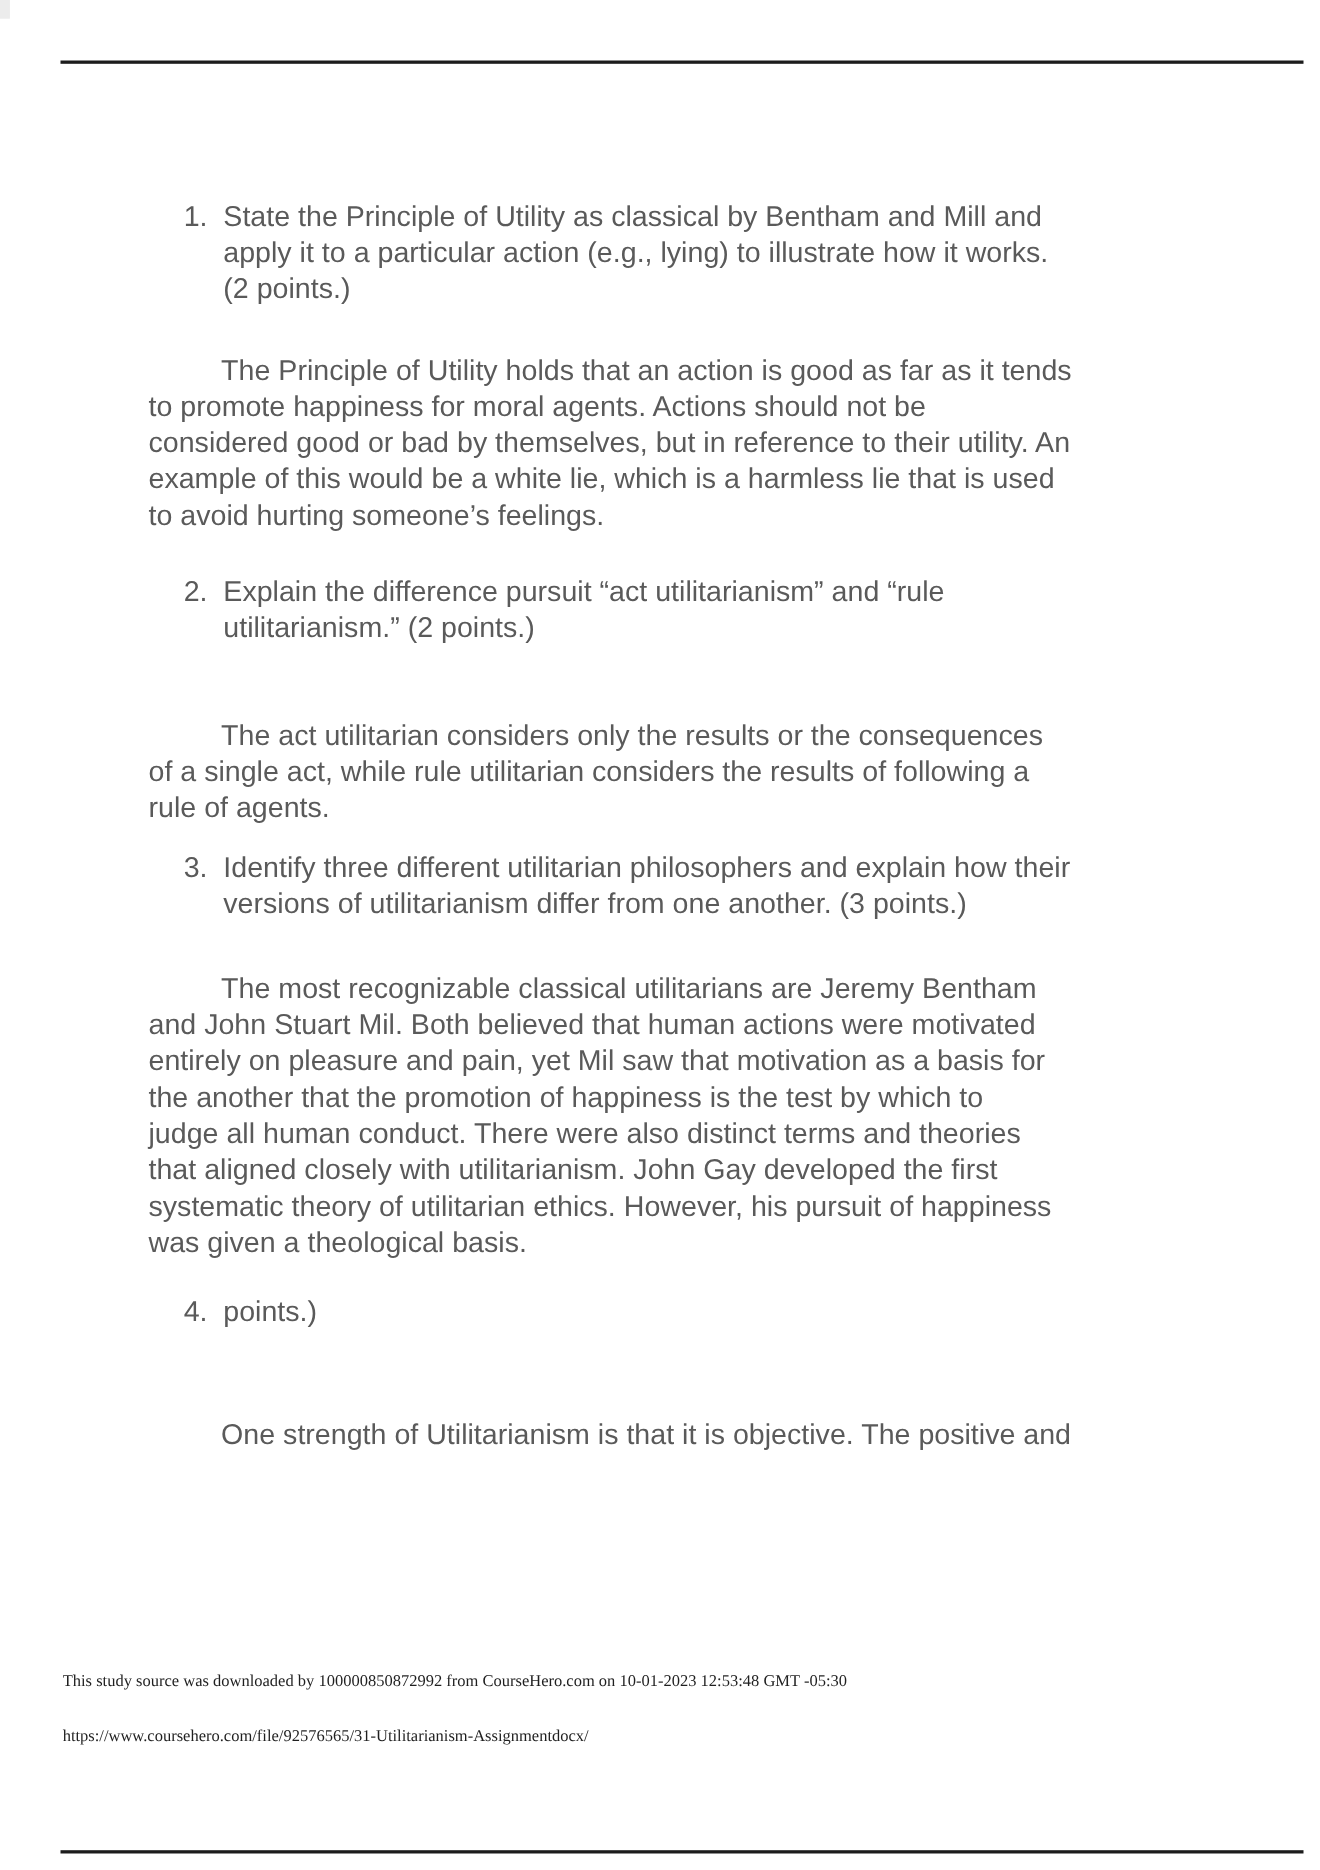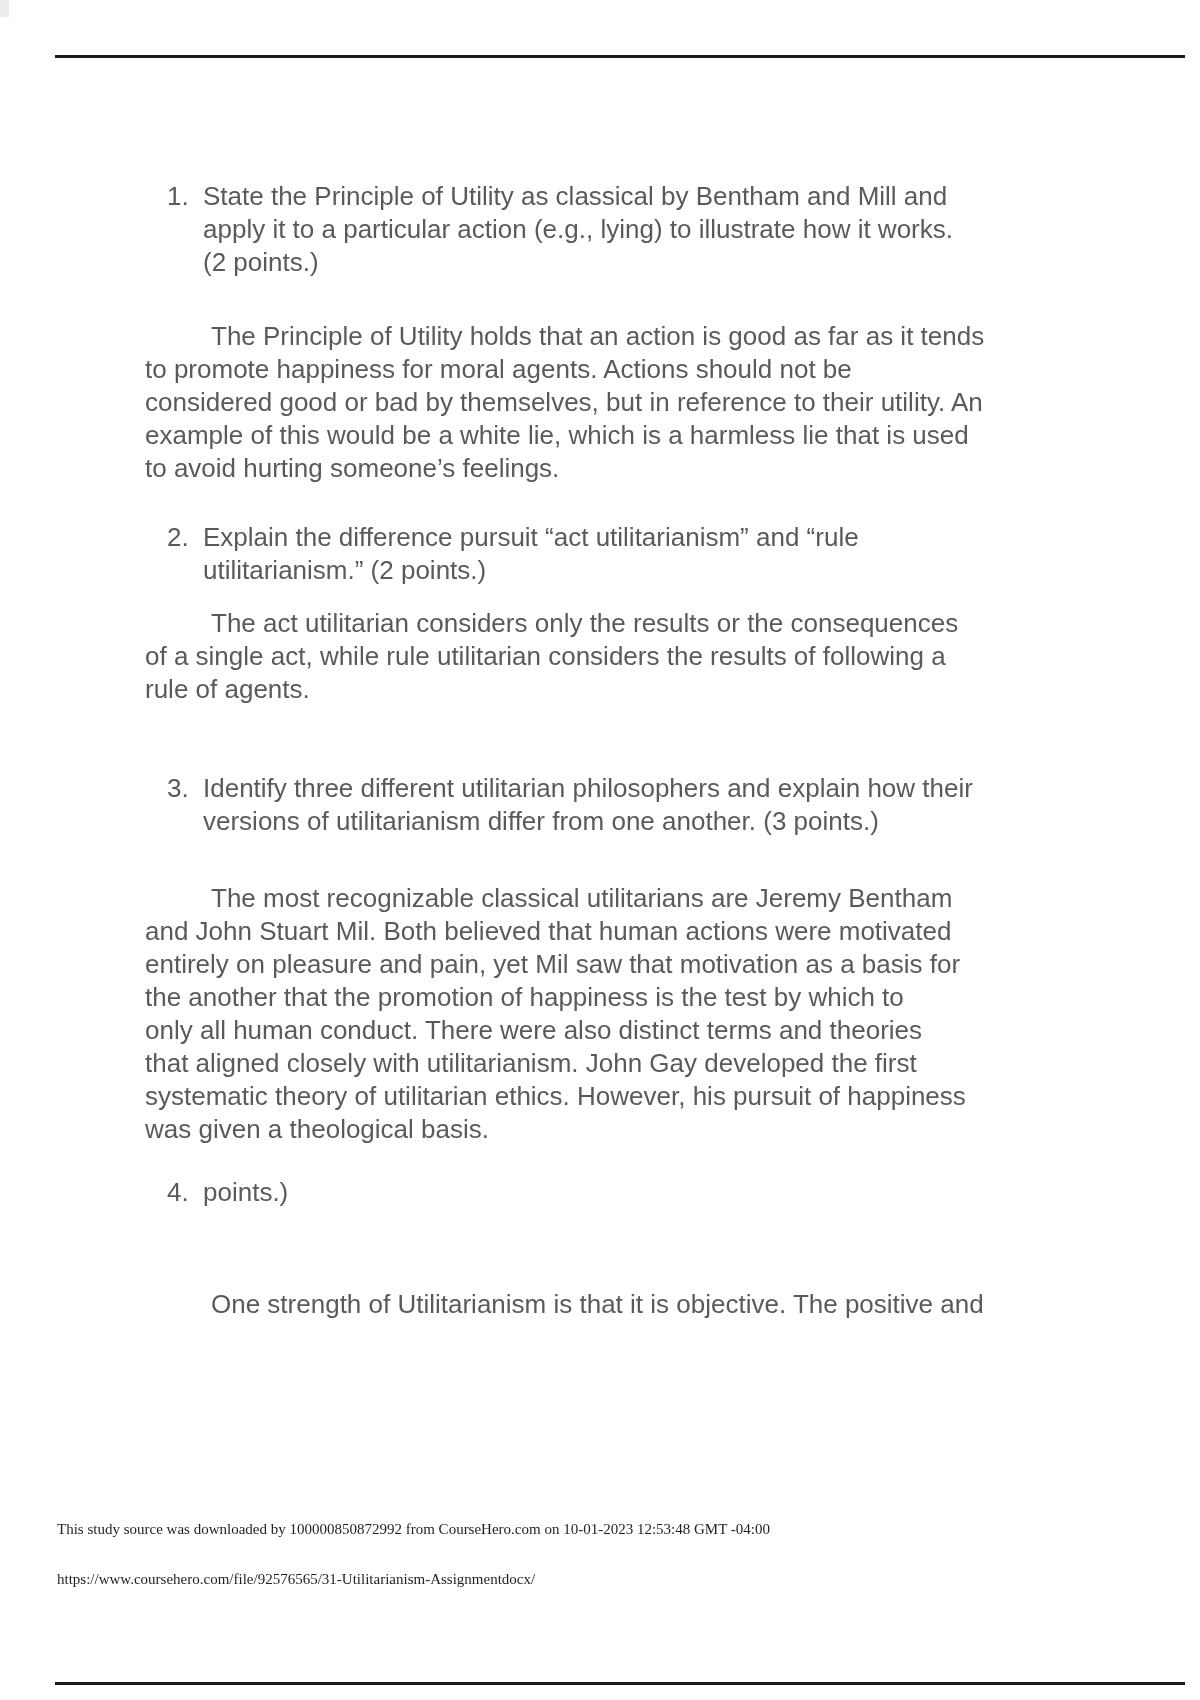--- a/index.html
+++ b/index.html
@@ -48,21 +48,20 @@
   .qnum {
     width: 36px;
     flex: 0 0 36px;
   }
   .ablock {
     position: absolute;
     left: 135px;
     color: #5a5a5a;
     font-size: 26px;
     line-height: 33px;
-    margin-left: 10px;
   }
   .line { white-space: nowrap; }
   .indent { padding-left: 66px; }
 
   .footer-line {
     position: absolute;
     left: 57px;
     font-family: "Liberation Serif", serif;
     font-size: 15px;
     color: #1f1f1f;
@@ -97,53 +96,53 @@
   </div>
 
   <div class="qblock" style="top:521px">
     <div class="qnum">2.</div>
     <div class="qlines">
       <div class="line">Explain the difference pursuit “act utilitarianism” and “rule</div>
       <div class="line">utilitarianism.” (2 points.)</div>
     </div>
   </div>
 
-  <div class="ablock" style="top:607px">
+  <div class="ablock" style="top:652px">
     <div class="line indent">The act utilitarian considers only the results or the consequences</div>
     <div class="line">of a single act, while rule utilitarian considers the results of following a</div>
     <div class="line">rule of agents.</div>
   </div>
 
   <div class="qblock" style="top:772px">
     <div class="qnum">3.</div>
     <div class="qlines">
       <div class="line">Identify three different utilitarian philosophers and explain how their</div>
       <div class="line">versions of utilitarianism differ from one another. (3 points.)</div>
     </div>
   </div>
 
   <div class="ablock" style="top:882px">
     <div class="line indent">The most recognizable classical utilitarians are Jeremy Bentham</div>
     <div class="line">and John Stuart Mil. Both believed that human actions were motivated</div>
     <div class="line">entirely on pleasure and pain, yet Mil saw that motivation as a basis for</div>
     <div class="line">the another that the promotion of happiness is the test by which to</div>
-    <div class="line">only all human conduct. There were also distinct terms and theories</div>
+    <div class="line">judge all human conduct. There were also distinct terms and theories</div>
     <div class="line">that aligned closely with utilitarianism. John Gay developed the first</div>
     <div class="line">systematic theory of utilitarian ethics. However, his pursuit of happiness</div>
     <div class="line">was given a theological basis.</div>
   </div>
 
   <div class="qblock" style="top:1176px">
     <div class="qnum">4.</div>
     <div class="qlines">
       <div class="line">points.)</div>
     </div>
   </div>
 
   <div class="ablock" style="top:1288px">
     <div class="line indent">One strength of Utilitarianism is that it is objective. The positive and</div>
   </div>
 
-  <div class="footer-line f1">This study source was downloaded by 100000850872992 from CourseHero.com on 10-01-2023 12:53:48 GMT -04:00</div>
+  <div class="footer-line f1">This study source was downloaded by 100000850872992 from CourseHero.com on 10-01-2023 12:53:48 GMT -05:30</div>
   <div class="footer-line f2">https://www.coursehero.com/file/92576565/31-Utilitarianism-Assignmentdocx/</div>
 
   <div class="rule rule-bottom"></div>
 </div>
 
 </body></html>

